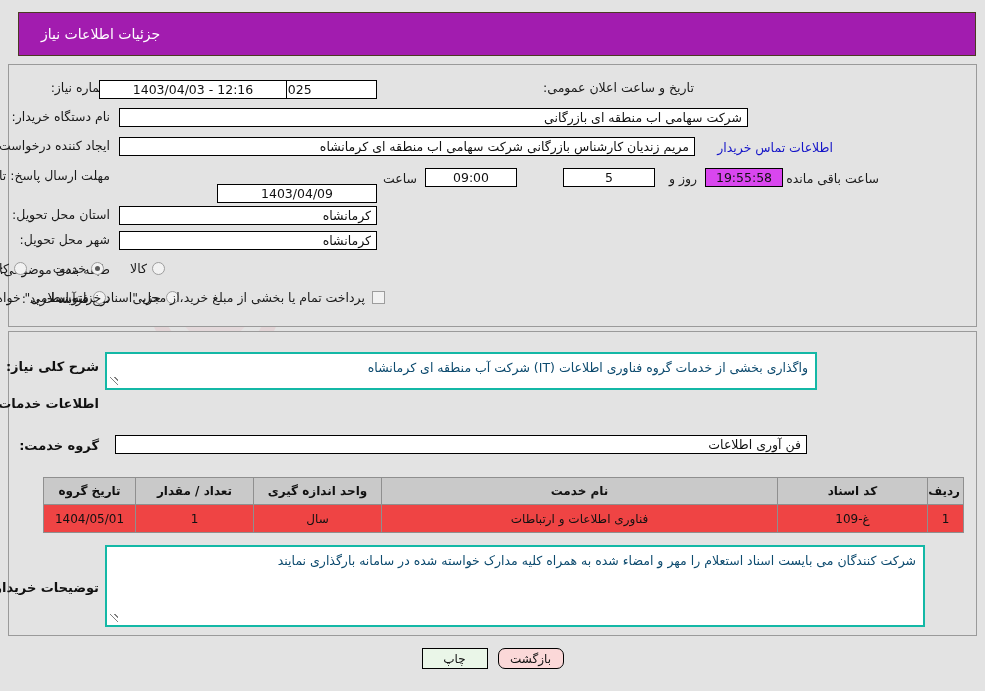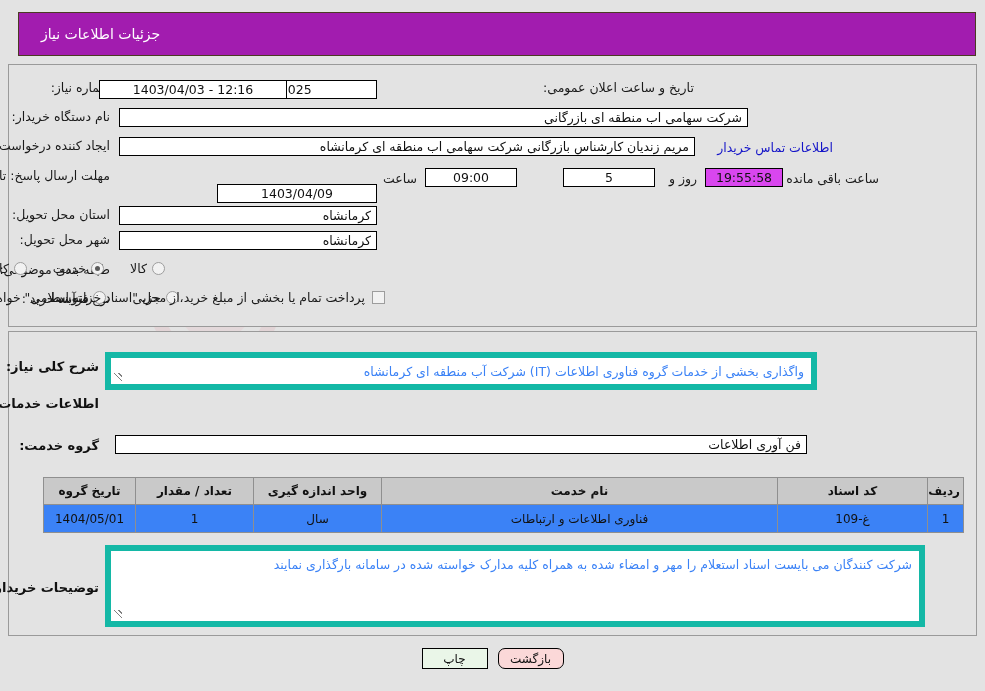--- a/index.html
+++ b/index.html
@@ -132,25 +132,25 @@
     display: inline-flex;
     align-items: center;
     gap: 5px;
     font-size: 12.5px;
     color: #1a1a1a;
     margin-left: 26px;
   }
 
   
   .ta {
-    border: 6px solid #14b8a6;
+    border: 2px solid #14b8a6;
     background: #ffffff;
     box-sizing: border-box;
     font-size: 12.5px;
-    color: #3b82f6;
+    color: #0c4a6e;
     padding: 4px 7px 0 20px;
     line-height: 1.55;
     position: relative;
     overflow: hidden;
   }
   .ta::after {
     content: "";
     position: absolute;
     left: 3px;
     bottom: 3px;
@@ -193,21 +193,21 @@
     background: #c9c9c9;
     border: 1px solid #8f8f8f;
     color: #111111;
     font-weight: bold;
     height: 26px;
     font-size: 12px;
     text-align: center;
     padding: 0 3px;
   }
   #svc-table td {
-    background: #3b82f6;
+    background: #ef4444;
     border: 1px solid #8f8f8f;
     height: 27px;
     text-align: center;
     font-size: 12px;
     color: #111111;
     padding: 0 3px;
   }
 
   
   .btnbar {

